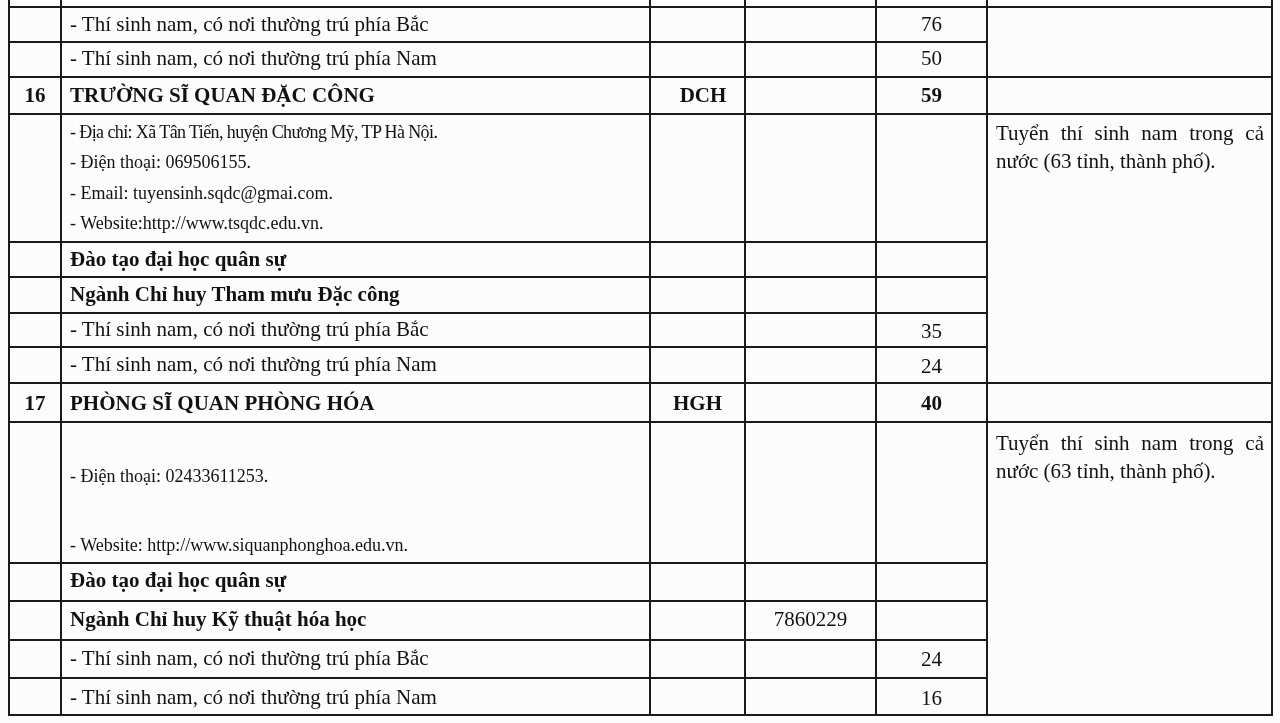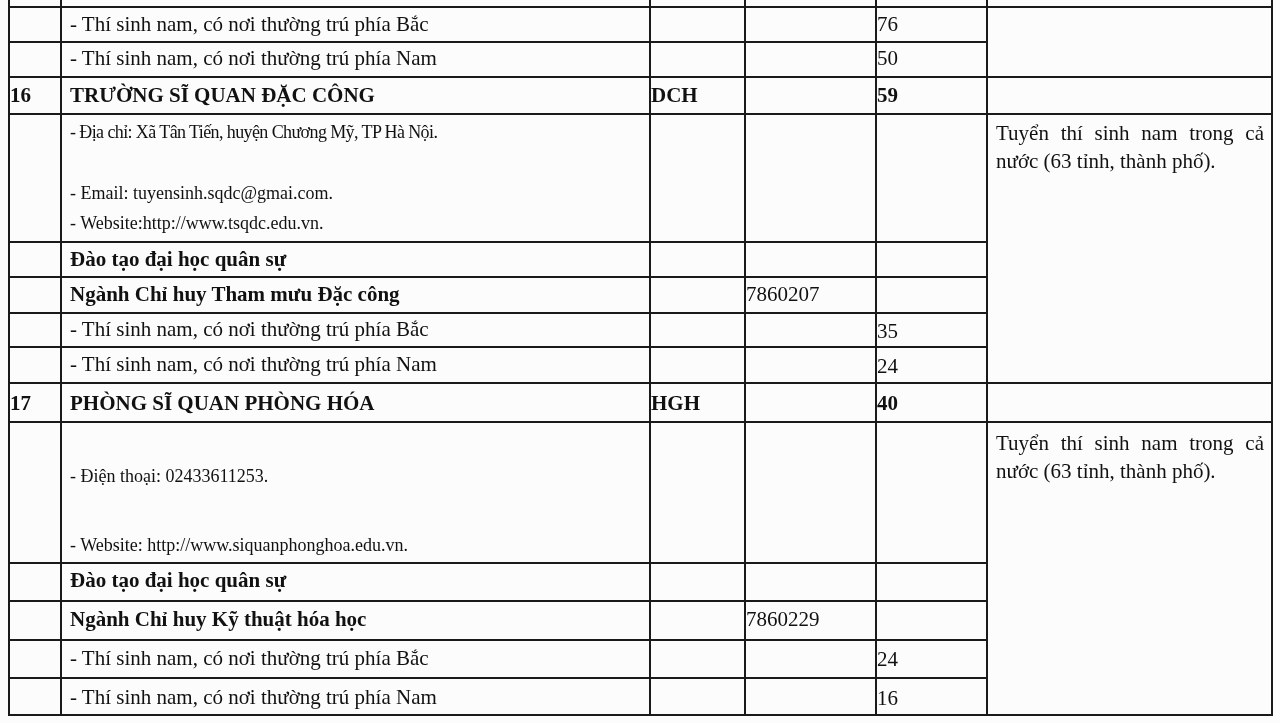--- a/index.html
+++ b/index.html
@@ -7,21 +7,21 @@
     width:1280px; height:723px; overflow:hidden; position:relative;
     background:#fcfcfc;
     font-family:"Liberation Serif", "DejaVu Serif", serif;
     color:#111;
   }
   .sheet { position:absolute; left:0; top:0; width:1280px; height:723px; }
   .hl { position:absolute; height:2px; background:#1a1a1a; }
   .vl { position:absolute; width:2px; background:#1a1a1a; }
   .t { position:absolute; font-size:21px; line-height:30px; white-space:nowrap; }
   .b { font-weight:bold; }
-  .c { }
+  .c { text-align:center; }
   .note { position:absolute; font-size:21px; line-height:28px; white-space:normal; text-align:justify; }
   .info { position:absolute; font-size:18px; line-height:30.5px; white-space:nowrap; }
 </style>
 </head>
 <body>
 
 <div class="sheet">
 
   <div class="hl" style="left:8px; width:1265px; top:6px;"></div>
   <div class="hl" style="left:8px; width:1265px; top:76px;"></div>
@@ -52,27 +52,27 @@
   <div class="t c" style="left:877px; width:109px; top:9px;">76</div>
   <div class="t" style="left:70px; top:43px;">- Thí sinh nam, có nơi thường trú phía Nam</div>
   <div class="t c" style="left:877px; width:109px; top:43px;">50</div>
 
   <div class="t b c" style="left:10px; width:50px; top:80px;">16</div>
   <div class="t b" style="left:70px; top:80px;">TRƯỜNG SĨ QUAN ĐẶC CÔNG</div>
   <div class="t b c" style="left:651px; width:104px; top:80px;">DCH</div>
   <div class="t b c" style="left:877px; width:109px; top:80px;">59</div>
 
   <div class="info" style="left:70px; top:117px; letter-spacing:-0.6px;">- Địa chỉ: Xã Tân Tiến, huyện Chương Mỹ, TP Hà Nội.</div>
+  <div class="info" style="left:70px; top:147px;">- Điện thoại: 069506155.</div>
   <div class="info" style="left:70px; top:178px;">- Email: tuyensinh.sqdc@gmai.com.</div>
   <div class="info" style="left:70px; top:208px;">- Website:http://www.tsqdc.edu.vn.</div>
   <div class="note" style="left:996px; width:268px; top:119px;">Tuyển thí sinh nam trong cả nước (63 tỉnh, thành phố).</div>
 
   <div class="t b" style="left:70px; top:244px;">Đào tạo đại học quân sự</div>
   <div class="t b" style="left:70px; top:279px;">Ngành Chỉ huy Tham mưu Đặc công</div>
-  <div class="t c" style="left:746px; width:129px; top:279px;">7860207</div>
 
   <div class="t" style="left:70px; top:314px;">- Thí sinh nam, có nơi thường trú phía Bắc</div>
   <div class="t c" style="left:877px; width:109px; top:316px;">35</div>
   <div class="t" style="left:70px; top:349px;">- Thí sinh nam, có nơi thường trú phía Nam</div>
   <div class="t c" style="left:877px; width:109px; top:351px;">24</div>
 
   <div class="t b c" style="left:10px; width:50px; top:388px;">17</div>
   <div class="t b" style="left:70px; top:388px;">PHÒNG SĨ QUAN PHÒNG HÓA</div>
   <div class="t b c" style="left:651px; width:93px; top:388px;">HGH</div>
   <div class="t b c" style="left:877px; width:109px; top:388px;">40</div>

